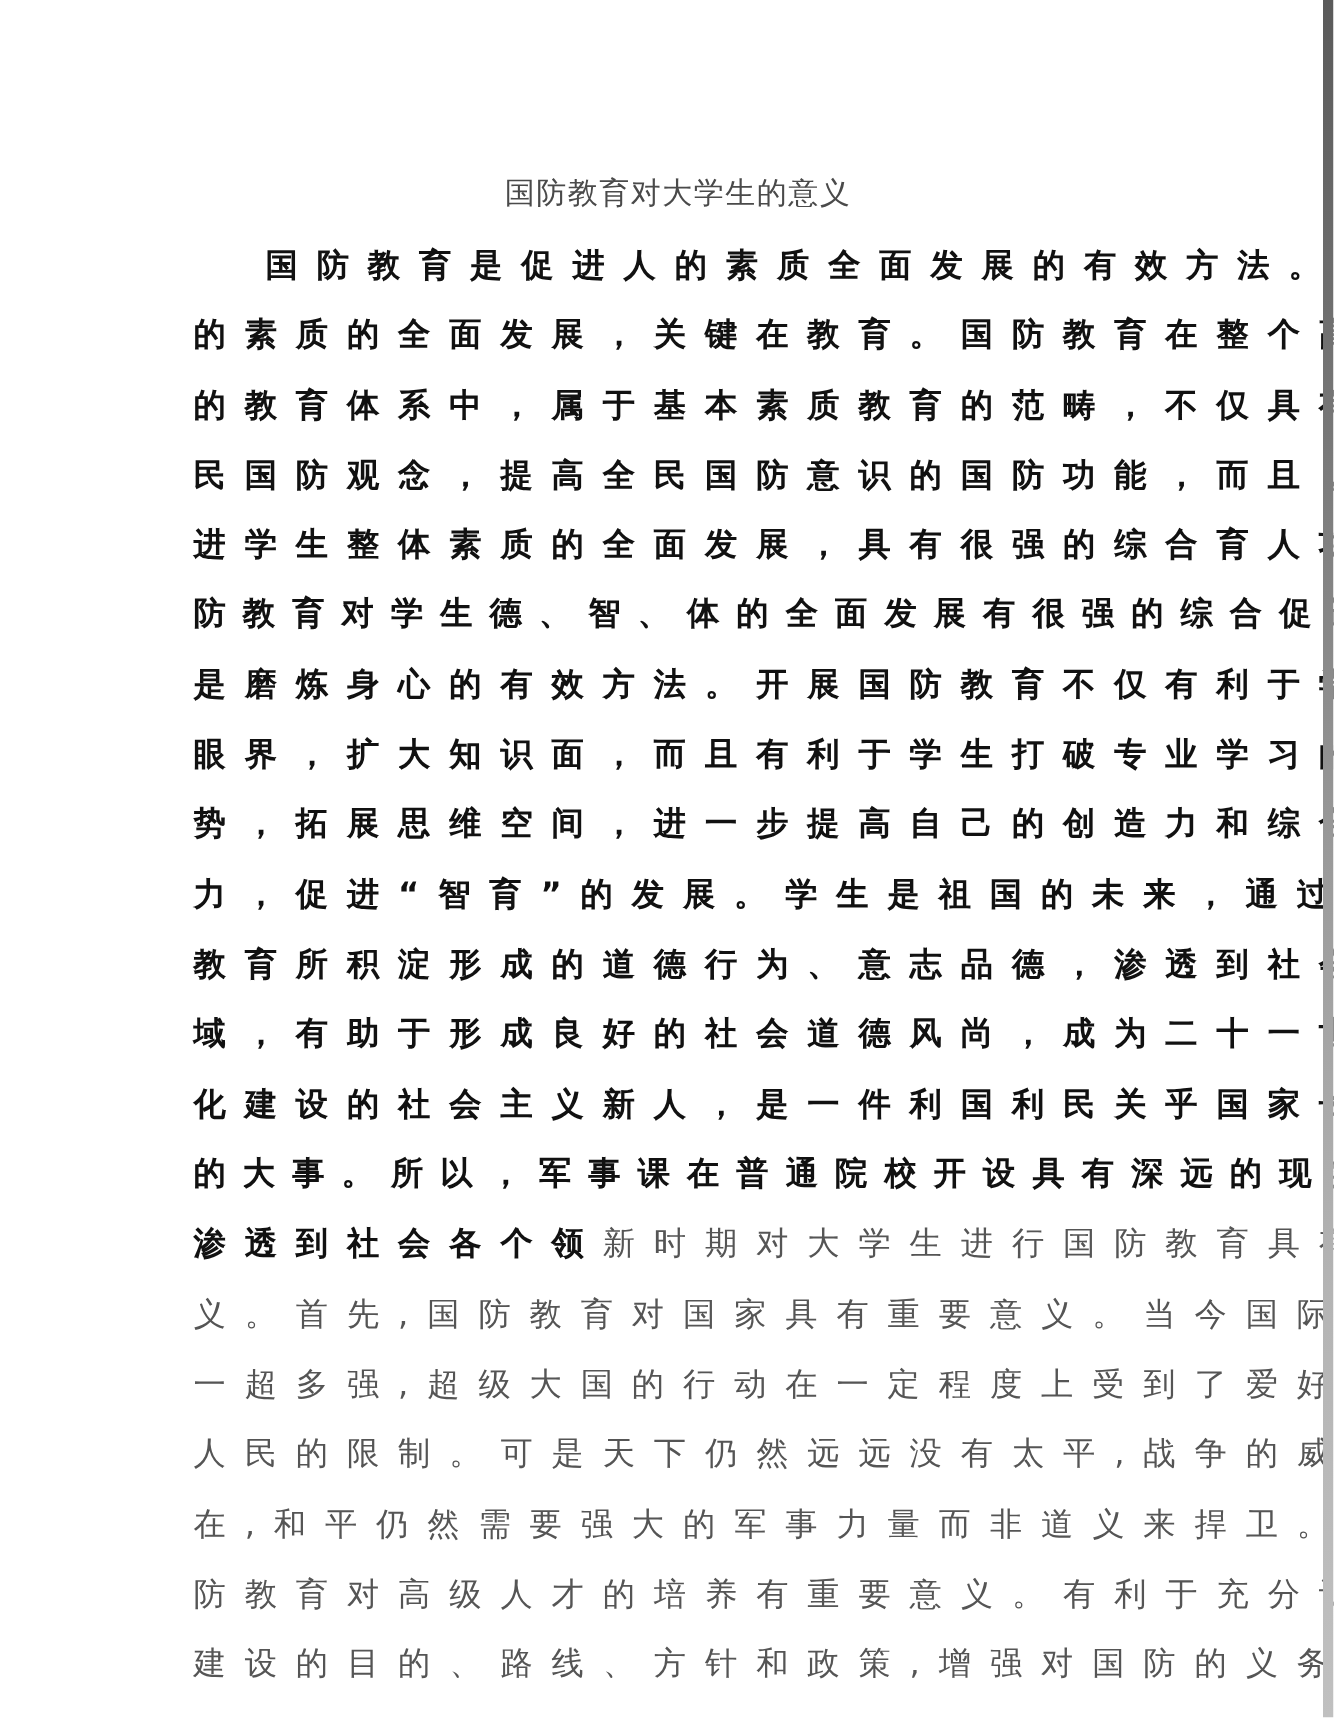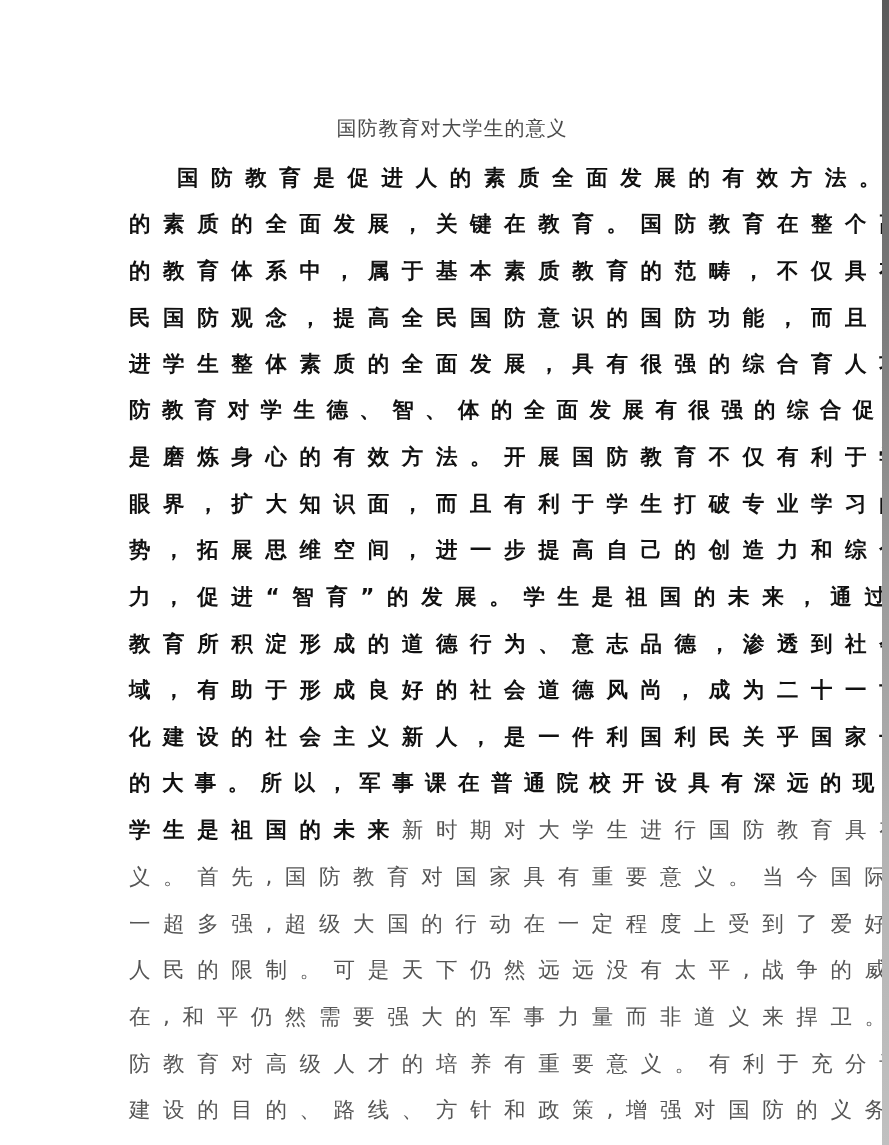--- a/index.html
+++ b/index.html
@@ -75,21 +75,21 @@
   <div class="line" style="top:441px">是磨炼身心的有效方法。开展国防教育不仅有利于学生开阔</div>
   <div class="line" style="top:488px">眼界，扩大知识面，而且有利于学生打破专业学习的思维定</div>
   <div class="line" style="top:534px">势，拓展思维空间，进一步提高自己的创造力和综合思维能</div>
   <div class="line" style="top:581px">力，促进“智育”的发展。学生是祖国的未来，通过学校国防</div>
   <div class="line" style="top:628px">教育所积淀形成的道德行为、意志品德，渗透到社会各个领</div>
   <div class="line" style="top:674px">域，有助于形成良好的社会道德风尚，成为二十一世纪现代</div>
   <div class="line" style="top:721px">化建设的社会主义新人，是一件利国利民关乎国家长治久安</div>
   <div class="line" style="top:767px; letter-spacing:11.4px">的大事。所以，军事课在普通院校开设具有深远的现实意义。</div>
 
   <div class="line" style="top:814px">
-    <span class="dark">学生是祖国的未来</span><span class="light">新时期对大学生进行国防教育具有重要意</span>
+    <span class="dark">渗透到社会各个领</span><span class="light">新时期对大学生进行国防教育具有重要意</span>
   </div>
 
   <div class="line gray" style="top:861px">义。首先,国防教育对国家具有重要意义。当今国际大环境是</div>
   <div class="line gray" style="top:908px">一超多强,超级大国的行动在一定程度上受到了爱好和平的</div>
   <div class="line gray" style="top:954px">人民的限制。可是天下仍然远远没有太平,战争的威胁时刻存</div>
   <div class="line gray" style="top:1001px">在,和平仍然需要强大的军事力量而非道义来捍卫。其次,国</div>
   <div class="line gray" style="top:1048px">防教育对高级人才的培养有重要意义。有利于充分认识国防</div>
   <div class="line gray" style="top:1094px">建设的目的、路线、方针和政策,增强对国防的义务感、责任</div>
 
 </div>

